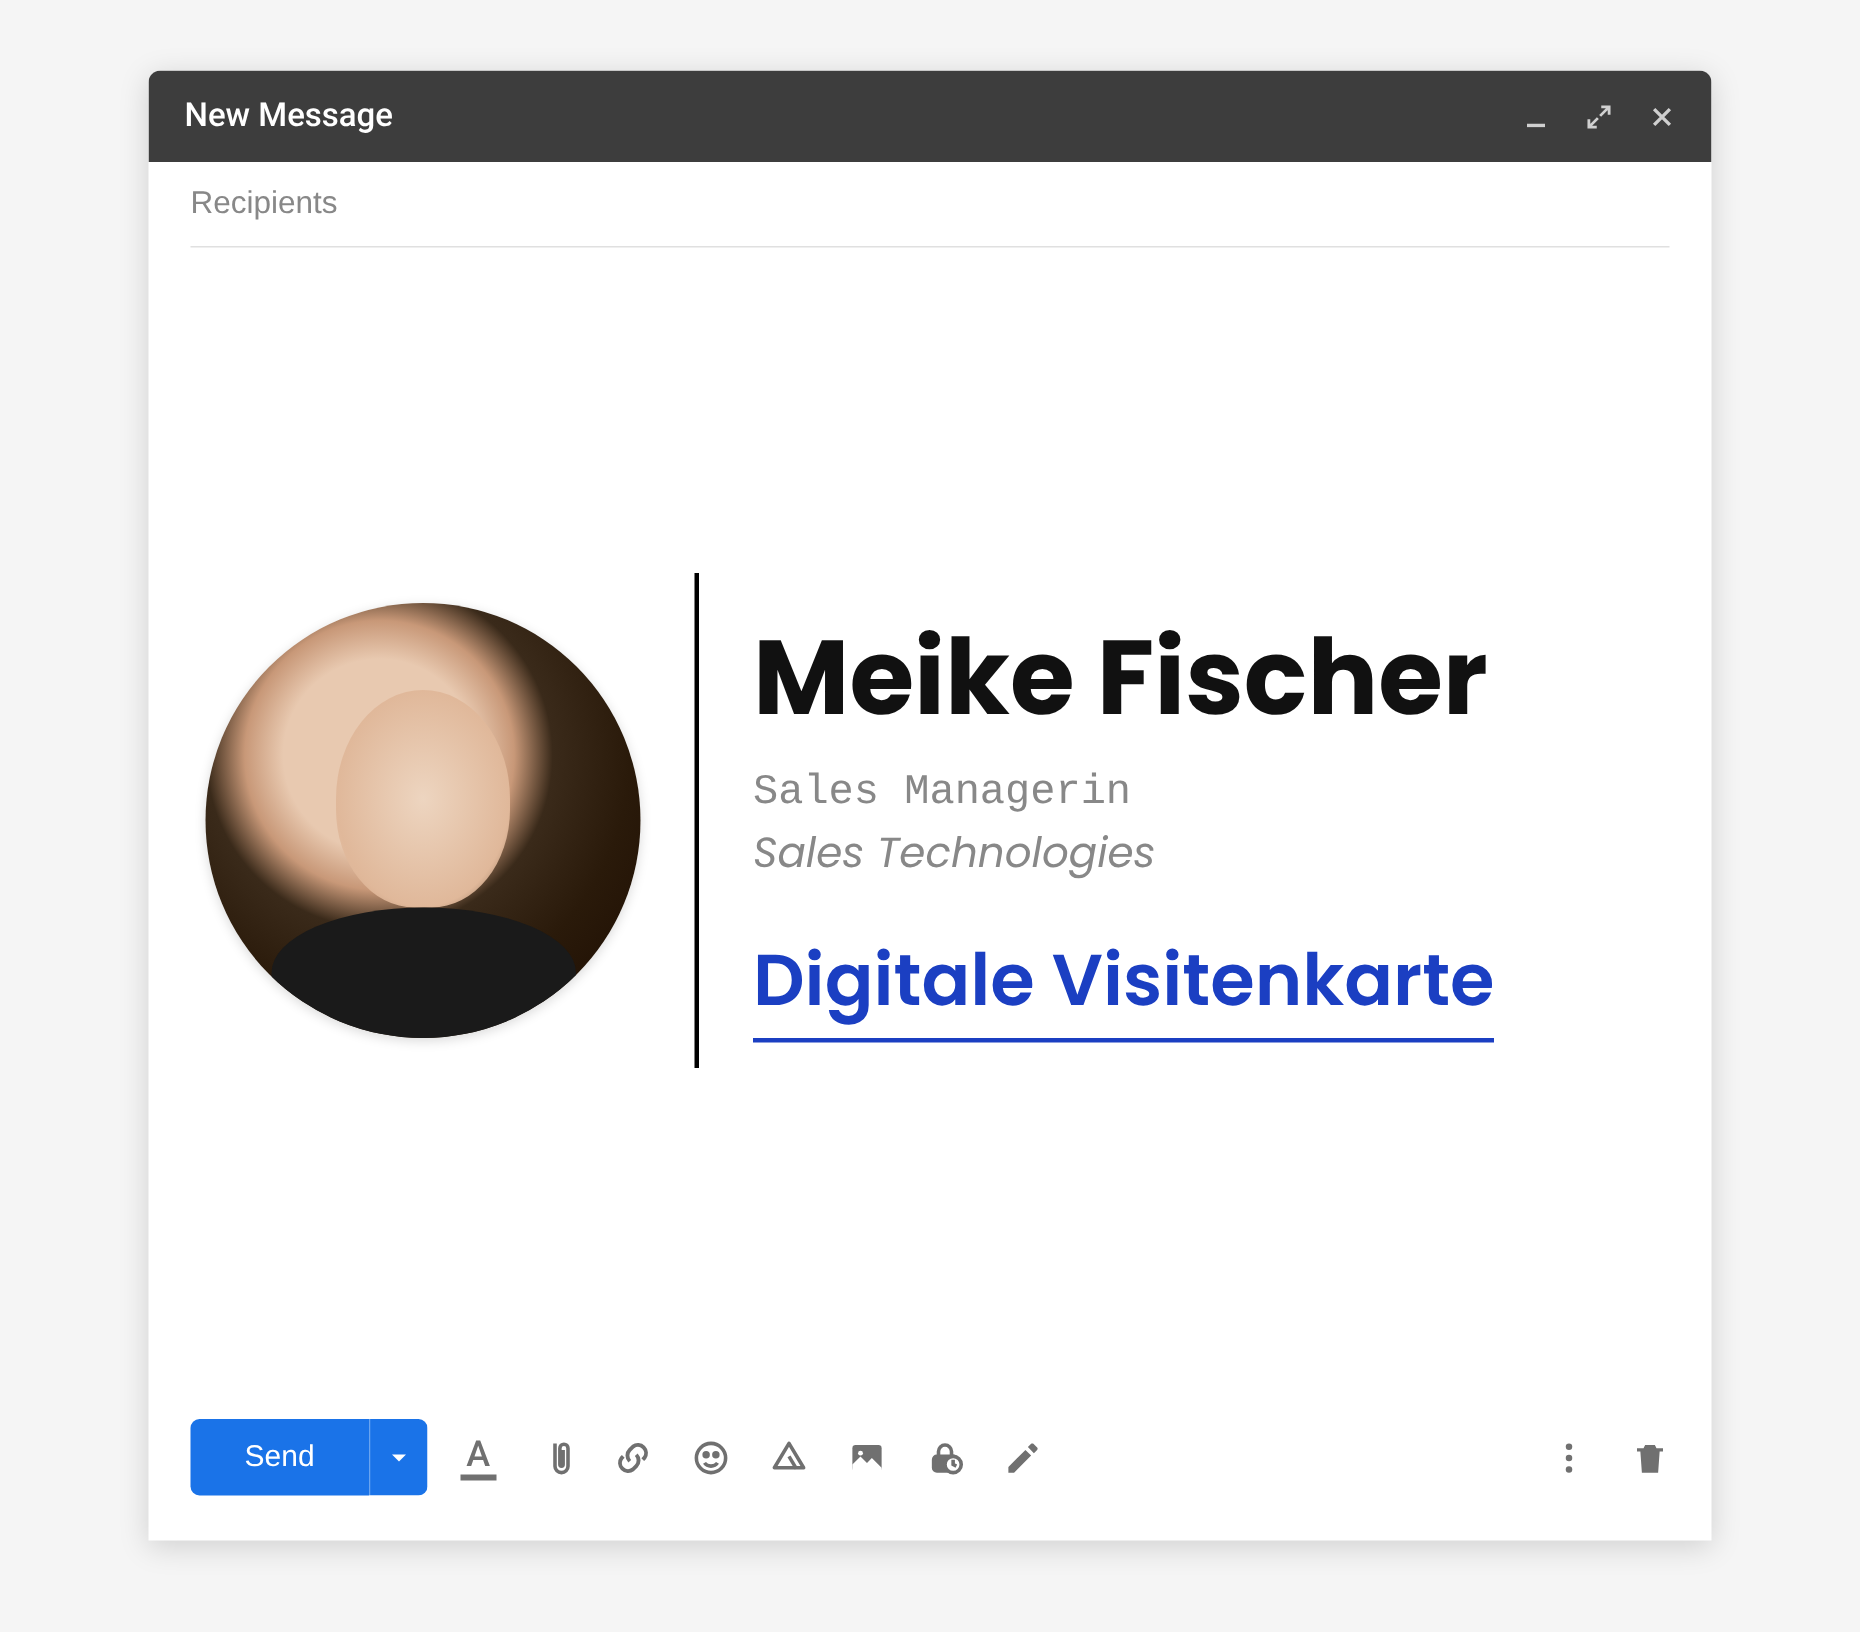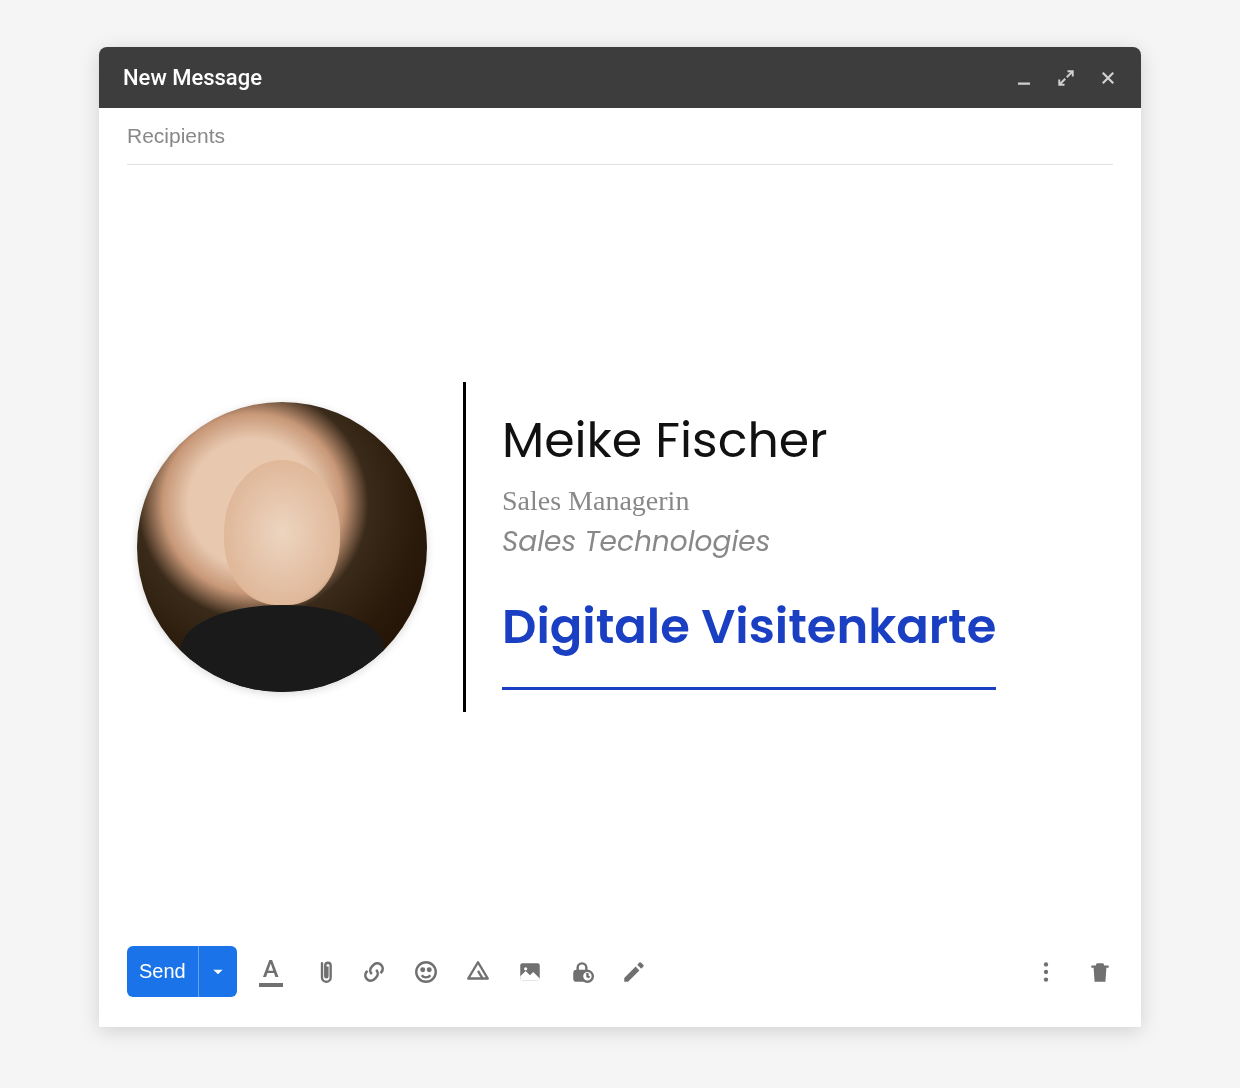--- a/index.html
+++ b/index.html
@@ -139,51 +139,51 @@
       background: #000000;
       margin: 0 36px;
     }
 
     .signature-text {
       display: flex;
       flex-direction: column;
     }
 
     .signature-name {
-      font-size: 49px;
-      font-weight: 400;
+      font-size: 70px;
+      font-weight: 700;
       color: #111;
       margin-bottom: 8px;
       font-family: 'Poppins', 'Segoe UI', sans-serif;
     }
 
     .signature-role {
       font-size: 28px;
       color: #888;
       margin-bottom: 4px;
-      font-family: Liberation Serif, serif;
+      font-family: Liberation Mono, monospace;
       font-weight: 400;
     }
 
     .signature-company {
       font-size: 28px;
       color: #888;
       font-style: italic;
       margin-bottom: 28px;
       font-family: 'Poppins', 'Segoe UI', sans-serif;
       font-weight: 400;
     }
 
     .signature-link {
       font-size: 48px;
       font-weight: 600;
       color: #1b3fc2;
       text-decoration: none;
       border-bottom: 3px solid #1b3fc2;
-      padding-bottom: 24px;
+      padding-bottom: 2px;
       display: inline-block;
       width: fit-content;
       font-family: 'Poppins', 'Segoe UI', sans-serif;
     }
 
     .toolbar {
       display: flex;
       align-items: center;
       padding: 18px 28px 30px 28px;
       gap: 0;
@@ -192,21 +192,21 @@
     .send-btn-group {
       display: flex;
       align-items: stretch;
       margin-right: 22px;
     }
 
     .send-btn {
       background: #1a73e8;
       color: #ffffff;
       border: none;
-      padding: 14px 12px;
+      padding: 14px 36px;
       font-size: 20px;
       font-weight: 500;
       border-radius: 6px 0 0 6px;
       cursor: pointer;
     }
 
     .send-dropdown {
       background: #1a73e8;
       border: none;
       border-left: 1px solid rgba(255,255,255,0.35);

